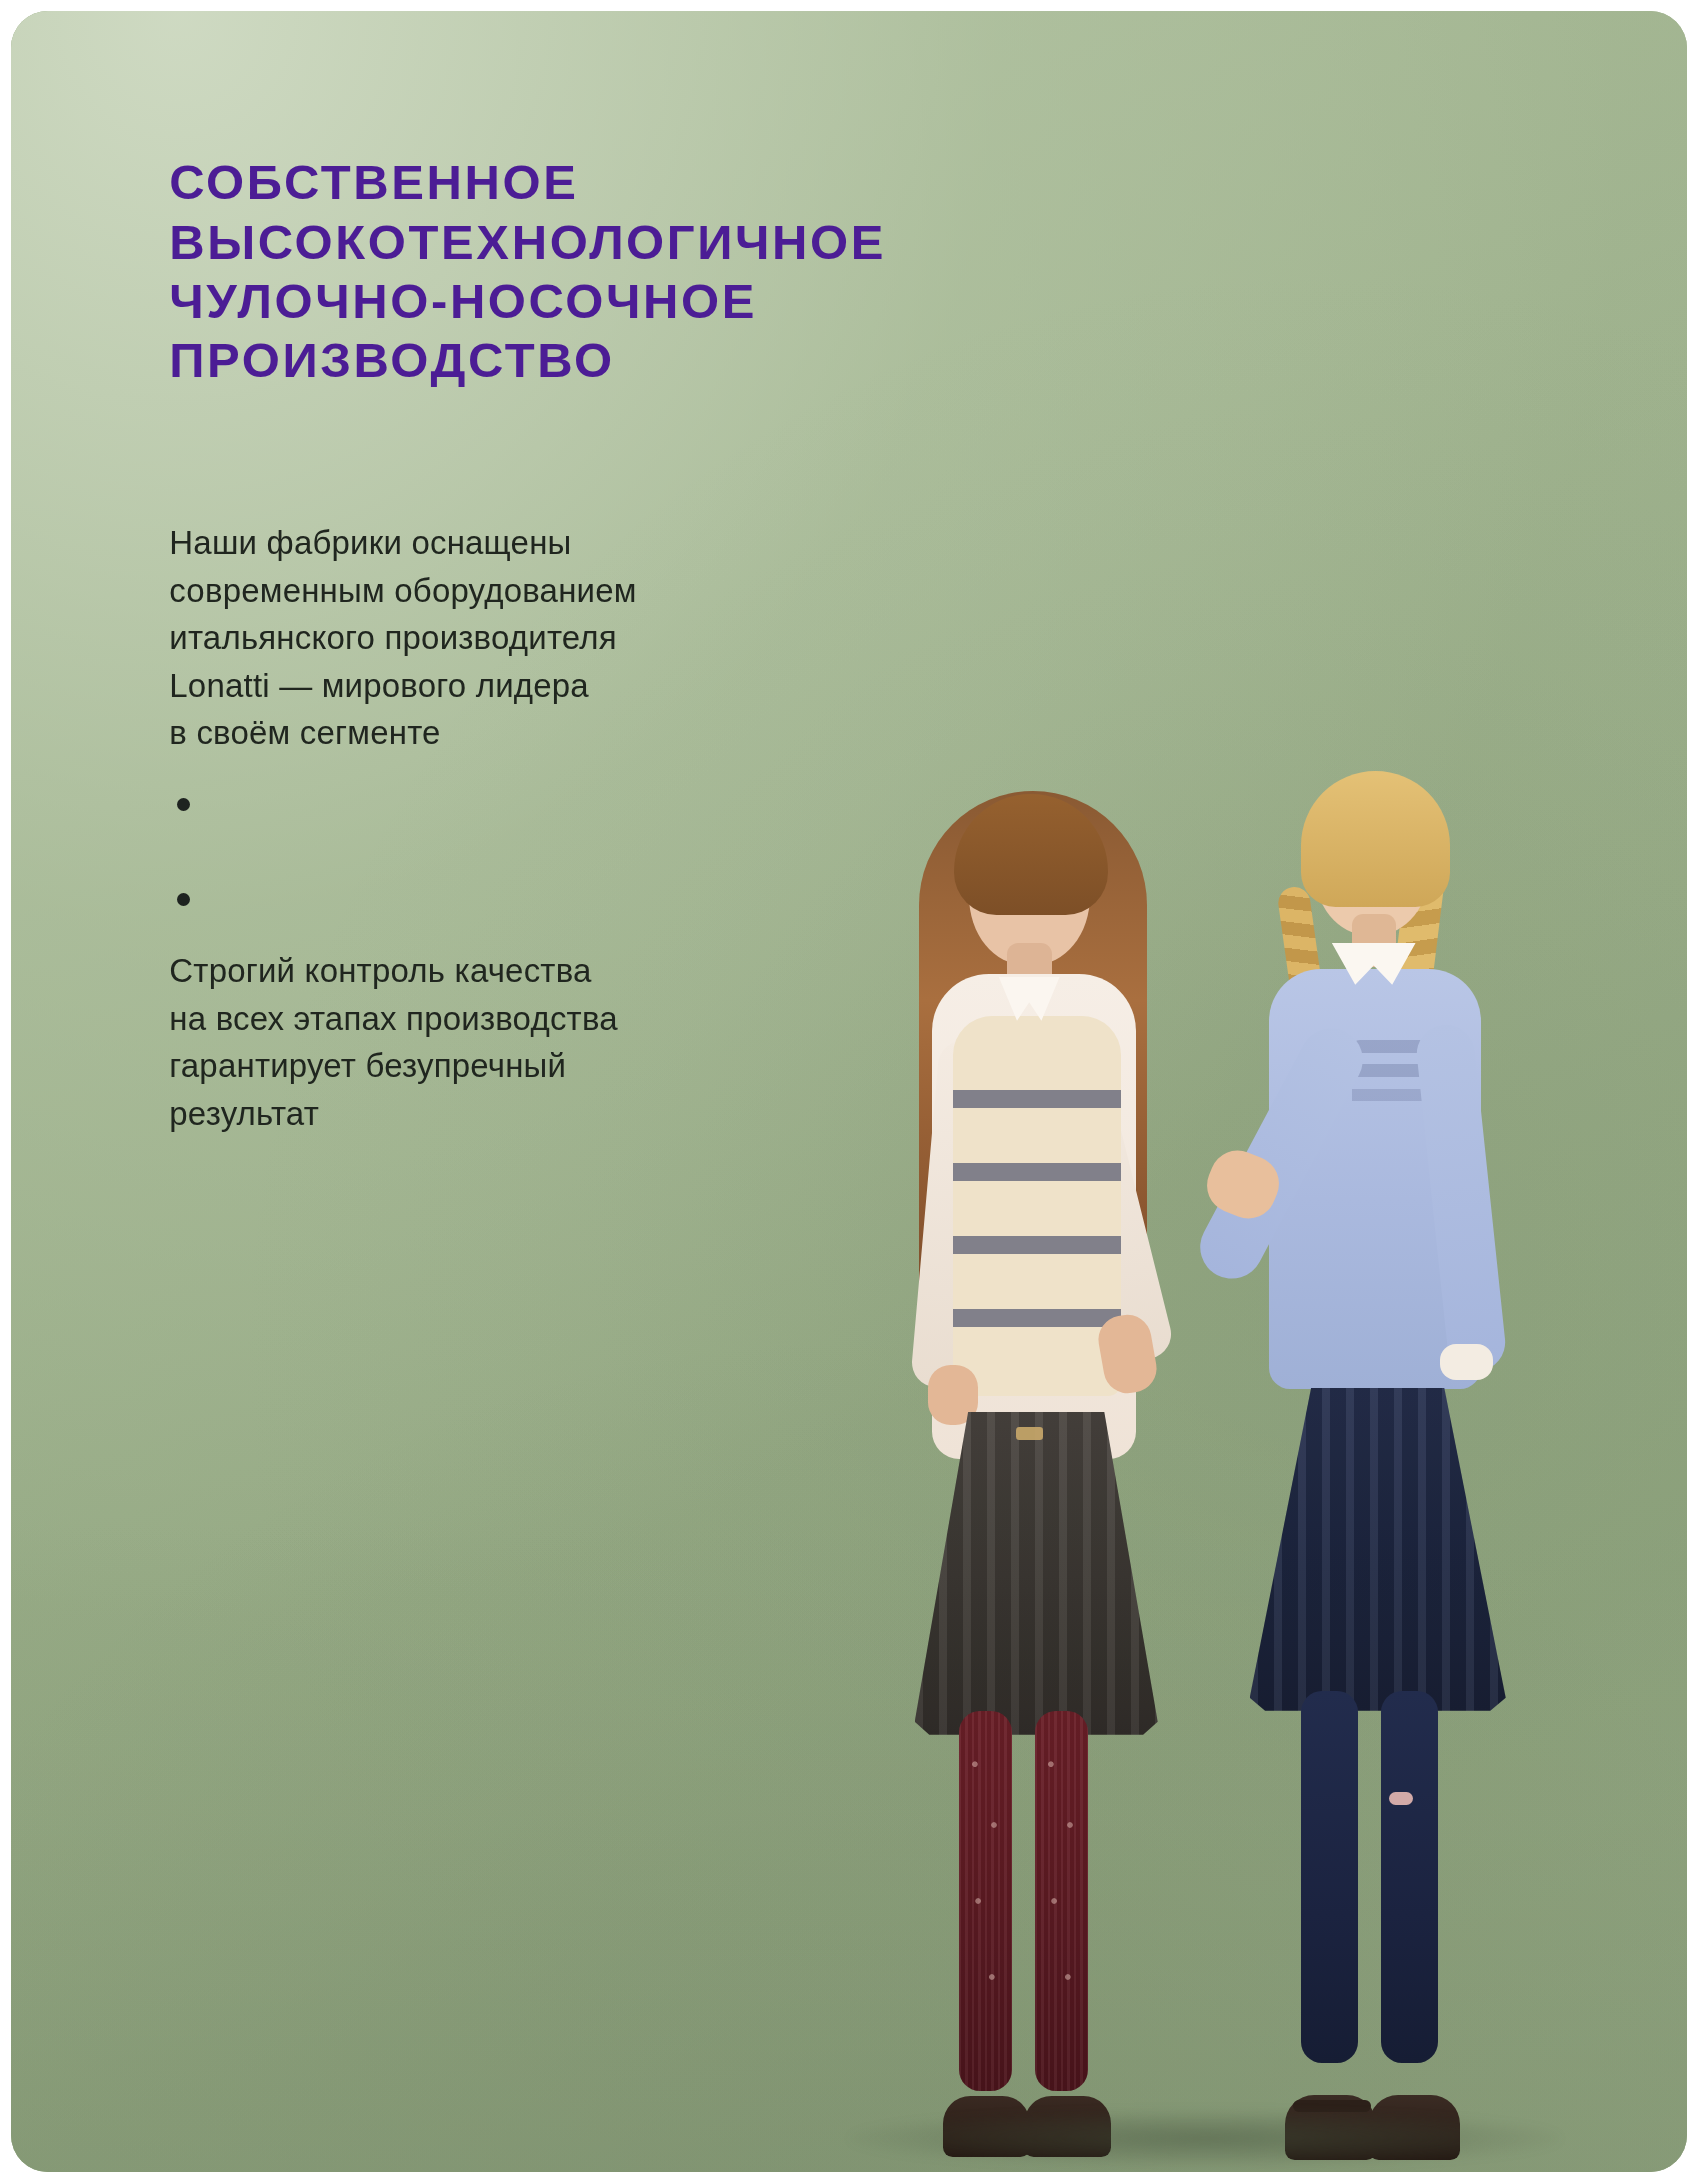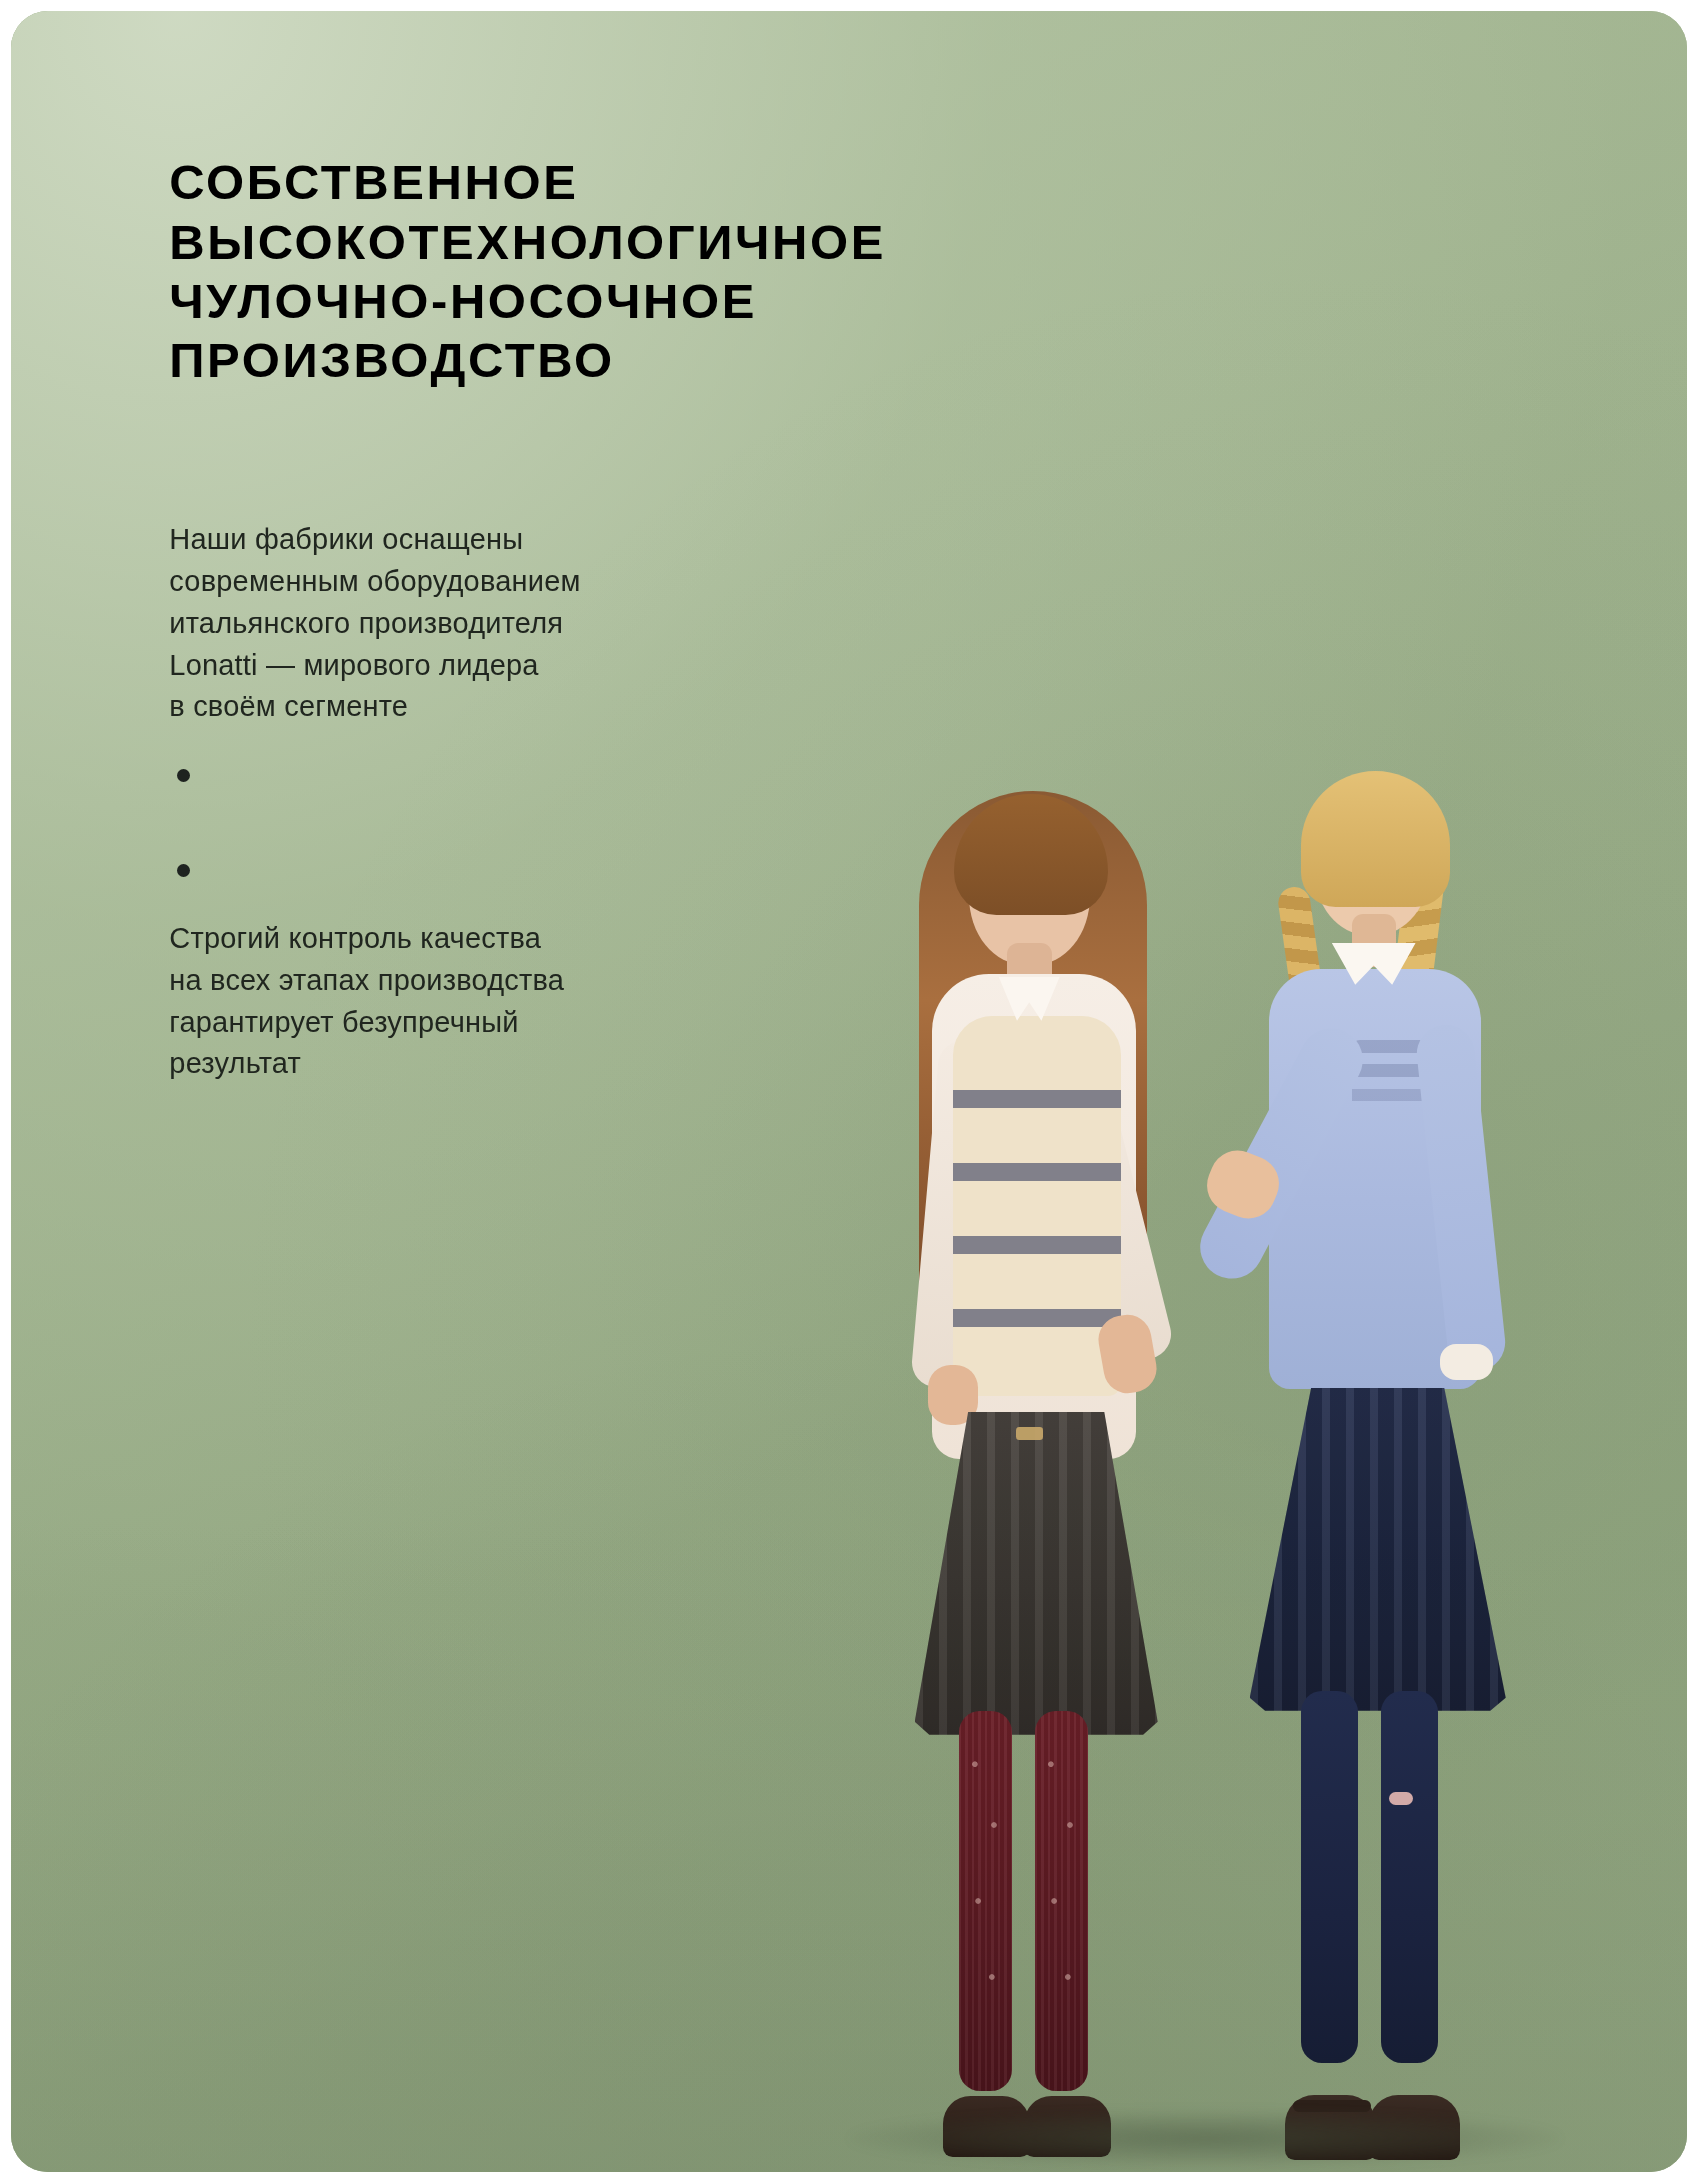--- a/index.html
+++ b/index.html
@@ -58,37 +58,37 @@
   
   .content {
     position: absolute;
     left: 158px;
     top: 142px;
     width: 809px;
   }
 
   .title {
     margin: 0;
-    color: #000000;
+    color: #4c1d95;
     font-size: 49px;
     line-height: 1.21;
     letter-spacing: 2.6px;
     font-weight: 700;
     text-transform: uppercase;
     white-space: pre-line;
   }
 
   .body-block {
     margin-top: 129px;
   }
 
   .para {
     margin: 0;
     color: #20261f;
-    font-size: 29px;
+    font-size: 33px;
     line-height: 1.44;
     letter-spacing: 0.2px;
     font-weight: 400;
     white-space: pre-line;
   }
 
   .bullet-sep {
     height: 95px;
     display: flex;
     align-items: center;

